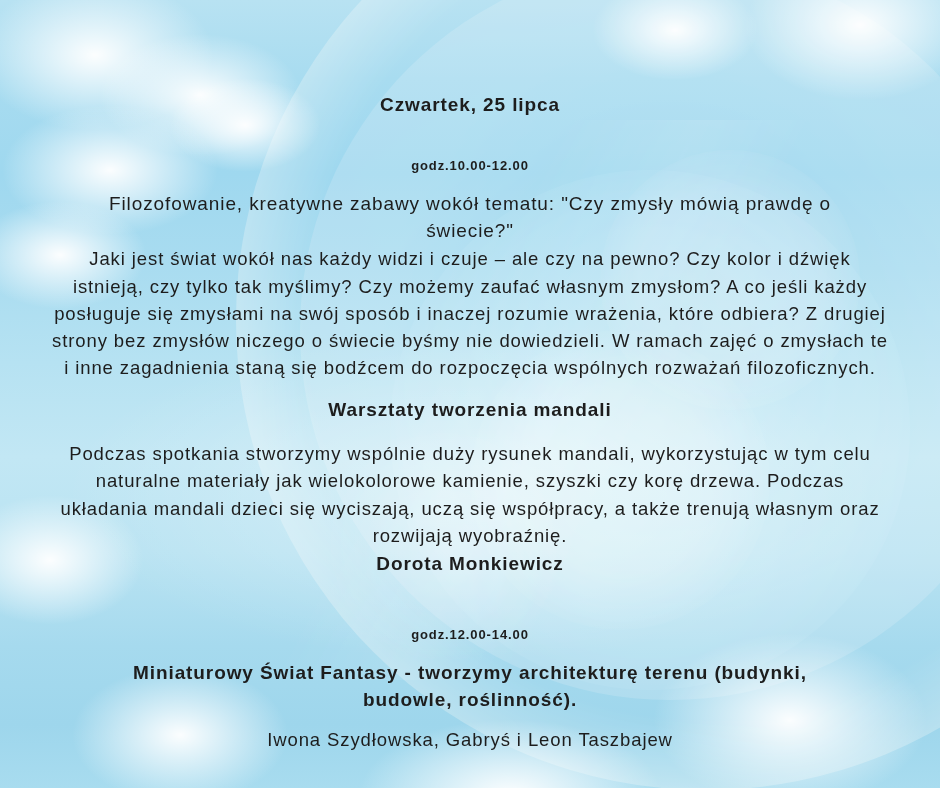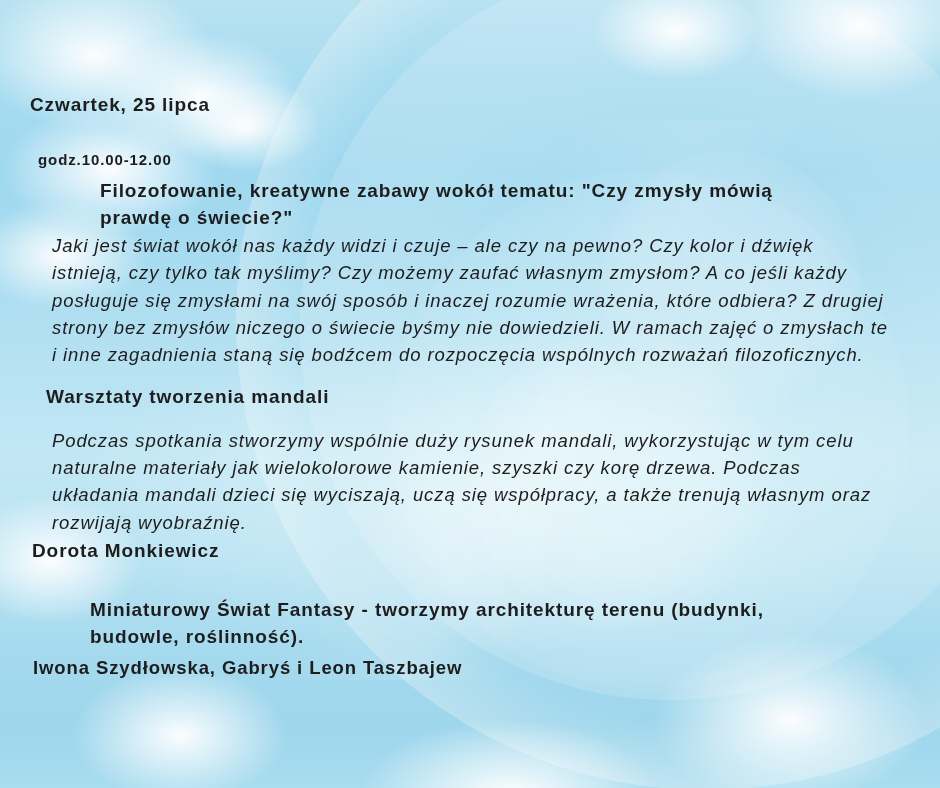--- a/index.html
+++ b/index.html
@@ -126,69 +126,68 @@
         rgba(255,255,255,0) 62%);
   }
 
   
   .content {
     position: relative;
     z-index: 5;
     width: 880px;
     margin: 0 auto;
     padding-top: 92px;
-    text-align: left;
+    text-align: center;
     color: #1d1d1d;
     letter-spacing: 0.9px;
   }
 
   .line-heading {
     font-size: 19px;
     font-weight: bold;
     line-height: 1.42;
     margin: 0;
   }
   .line-time {
-    font-size: 15px;
-    font-weight: bold;
-    line-height: 1.42;
-    margin: 8px;
+    font-size: 13px;
+    font-weight: bold;
+    line-height: 1.42;
+    margin: 16px;
   }
   .line-title {
     font-size: 19px;
-    font-weight: bold;
+    font-weight: normal;
     line-height: 1.42;
     margin: 0;
     padding: 0 70px;
   }
   .para {
     font-size: 18.5px;
     font-weight: normal;
     line-height: 1.47;
     margin: 0;
     padding: 0 22px;
-    font-style: italic;
   }
   .line-sub {
     font-size: 19px;
     font-weight: bold;
     line-height: 1.42;
     margin: 16px;
   }
   .line-author {
     font-size: 19px;
     font-weight: bold;
     line-height: 1.42;
     margin: 2px;
   }
   .line-people {
     font-size: 18.5px;
-    font-weight: bold;
+    font-weight: normal;
     line-height: 1.47;
-    margin: 3px;
+    margin: 12px;
   }
   .line-title-2 {
     font-size: 19px;
     font-weight: bold;
     line-height: 1.42;
     margin: 0;
     padding: 0 60px;
   }
   .gap-md { height: 22px; }
   .gap-lg { height: 30px; }
@@ -231,19 +230,20 @@
     <p class="para">Jaki jest świat wokół nas każdy widzi i czuje – ale czy na pewno? Czy kolor i dźwięk istnieją, czy tylko tak myślimy? Czy możemy zaufać własnym zmysłom? A co jeśli każdy posługuje się zmysłami na swój sposób i inaczej rozumie wrażenia, które odbiera? Z drugiej strony bez zmysłów niczego o świecie byśmy nie dowiedzieli. W ramach zajęć o zmysłach te i inne zagadnienia staną się bodźcem do rozpoczęcia wspólnych rozważań filozoficznych.</p>
 
     <p class="line-sub">Warsztaty tworzenia mandali</p>
 
     <p class="para">Podczas spotkania stworzymy wspólnie duży rysunek mandali, wykorzystując w tym celu naturalne materiały jak wielokolorowe kamienie, szyszki czy korę drzewa. Podczas układania mandali dzieci się wyciszają, uczą się współpracy, a także trenują własnym oraz rozwijają wyobraźnię.</p>
 
     <p class="line-author">Dorota Monkiewicz</p>
 
     <div class="gap-lg"></div>
 
+    <p class="line-time">godz.12.00-14.00</p>
 
     <p class="line-title-2">Miniaturowy Świat Fantasy - tworzymy architekturę terenu (budynki, budowle, roślinność).</p>
 
     <p class="line-people">Iwona Szydłowska, Gabryś i Leon Taszbajew</p>
 
   </div>
 </div>
 
 </body></html>

